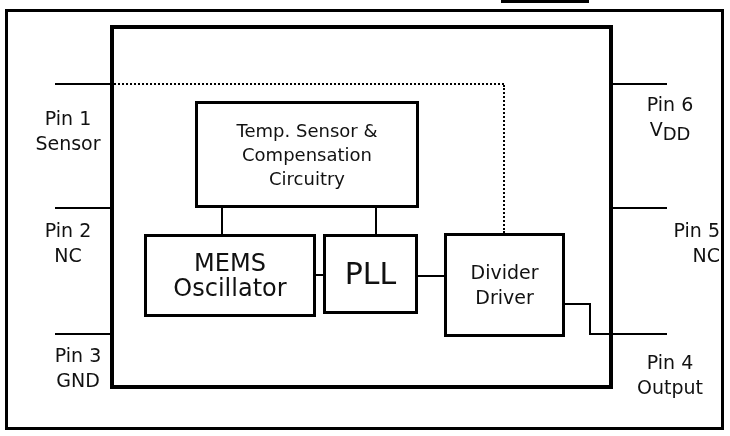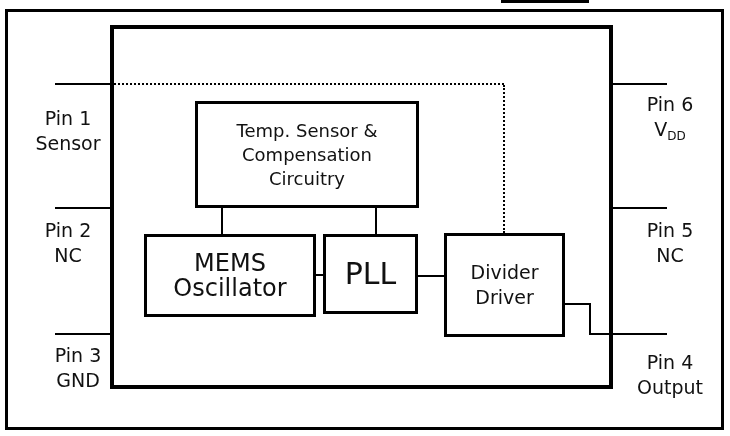--- a/index.html
+++ b/index.html
@@ -19,21 +19,21 @@
   .block-temp{left:195px;top:101px;width:224px;height:107px;font-size:18px;line-height:24px;}
   .block-mems{left:144px;top:234px;width:172px;height:83px;font-size:24px;line-height:25px;}
   .block-pll{left:323px;top:234px;width:95px;height:80px;font-size:30px;line-height:34px;}
   .block-div{left:444px;top:233px;width:121px;height:104px;font-size:19px;line-height:25px;}
   .hline{height:2px;background:#000;}
   .vline{width:2px;background:#000;}
   .dot-h{height:0;border-top:2px dotted #000;}
   .dot-v{width:0;border-left:2px dotted #000;}
   .pin-label{width:100px;text-align:center;font-size:19px;line-height:25px;}
   .pin-label .fn{display:block;}
-  sub.vsub{font-size:12px;vertical-align:-4px;line-height:0;}
+  sub.vsub{font-size:18px;vertical-align:-4px;line-height:0;}
 </style>
 </head>
 <body>
 
 <div class="canvas">
 
   <div class="abs title-frag"></div>
 
   <div class="abs outer-border"></div>
   <div class="abs chip-outline"></div>
@@ -86,21 +86,21 @@
   </div>
   <div class="abs pin-label" style="left:28px;top:343px;">
     <span>Pin 3</span>
     <span class="fn">GND</span>
   </div>
 
   <div class="abs pin-label" style="left:620px;top:92px;">
     <span>Pin 6</span>
     <span class="fn"><span>V</span><sub class="vsub">DD</sub></span>
   </div>
-  <div class="abs pin-label" style="left:620px;top:218px;">
+  <div class="abs pin-label" style="left:620px;top:218px;text-align:right;">
     <span>Pin 5</span>
     <span class="fn">NC</span>
   </div>
   <div class="abs pin-label" style="left:620px;top:350px;">
     <span>Pin 4</span>
     <span class="fn">Output</span>
   </div>
 
 </div>
 

